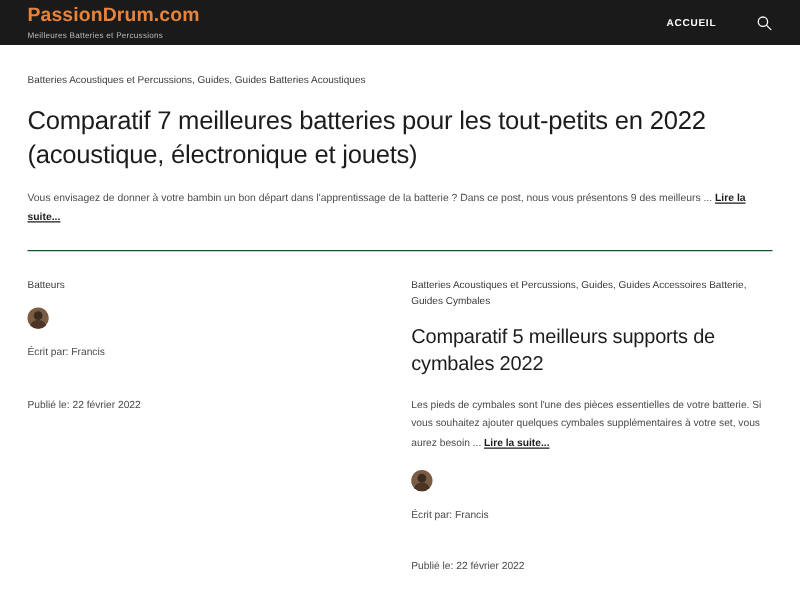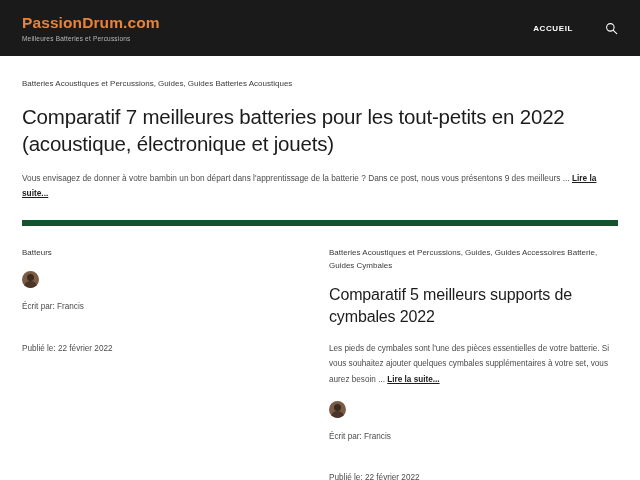--- a/index.html
+++ b/index.html
@@ -13,21 +13,21 @@
   .page {
     width: 640px; height: 480px;
     position: relative;
     overflow: hidden;
     background: #ffffff;
   }
 
   
   .site-header {
     background: #1a1a1a;
-    height: 56px;
+    height: 36px;
     display: flex;
     align-items: center;
     padding: 0 22px;
   }
   .brand { display: flex; flex-direction: column; justify-content: center; }
   .brand-title {
     color: #e8833a;
     font-size: 15.5px;
     font-weight: bold;
     letter-spacing: 0.1px;
@@ -56,21 +56,21 @@
   .search-icon svg { display: block; }
 
   
   .content {
     padding: 0 22px;
   }
 
   .hero {
     padding-top: 22px;
     padding-bottom: 18px;
-    border-bottom: 6px solid #14532d;
+    border-bottom: 1px solid #14532d;
   }
   .cats {
     font-size: 8px;
     color: #3a3a3a;
     line-height: 1.5;
     margin-bottom: 13px;
   }
   .hero-title {
     font-size: 20.5px;
     line-height: 1.32;

